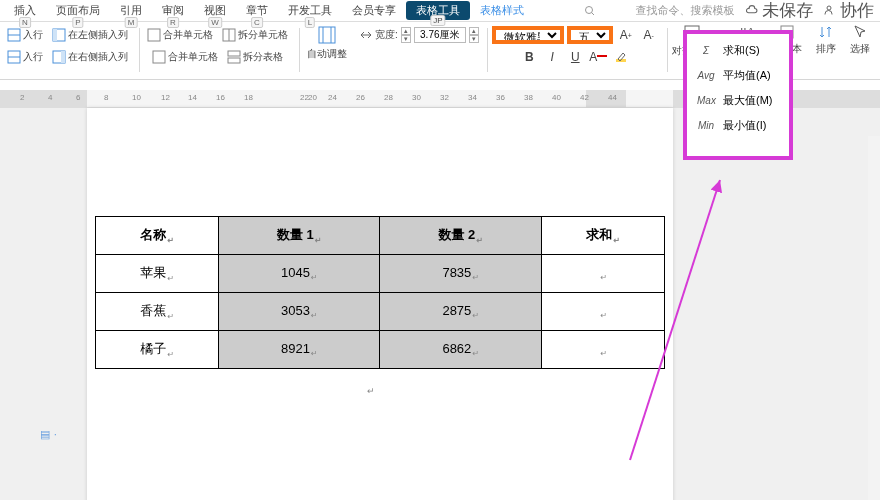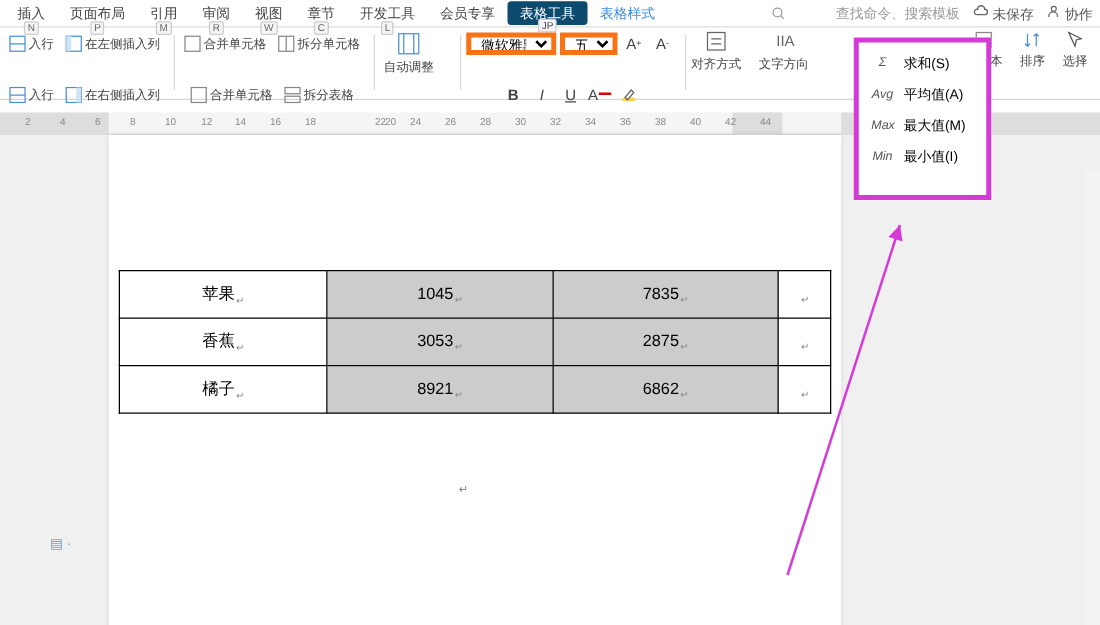--- a/index.html
+++ b/index.html
@@ -5,25 +5,25 @@
 * { margin: 0; padding: 0; box-sizing: border-box; font-family: "Microsoft YaHei", sans-serif; }
 body { background: #fff; width: 880px; height: 500px; overflow: hidden; position: relative; }
 
 
 .tabbar { display: flex; align-items: center; height: 22px; padding-left: 4px; font-size: 11px; color: #444; border-bottom: 1px solid #ddd; }
 .tabbar .tab { position: relative; padding: 0 10px; cursor: pointer; }
 .tabbar .tab .key { position: absolute; top: 14px; left: 50%; transform: translateX(-50%); font-size: 8px; background: #f5f5f5; border: 1px solid #ccc; padding: 0 2px; border-radius: 2px; color: #666; }
 .tabbar .tab.active { background: #0c4a6e; color: #fff; border-radius: 3px; padding: 2px 10px; }
 .tabbar .spacer { flex: 1; }
 .tabbar .search { display: flex; align-items: center; color: #999; font-size: 11px; margin-right: 10px; gap: 36px; }
-.tabbar .rightinfo { display: flex; align-items: center; gap: 10px; color: #555; font-size: 11px; margin-right: 6px; }
+.tabbar .rightinfo { display: flex; align-items: center; gap: 10px; color: #555; font-size: 17px; margin-right: 6px; }
 
 
 .ribbon { display: flex; align-items: flex-start; height: 58px; padding: 2px 4px 0 4px; border-bottom: 1px solid #d6d6d6; font-size: 10px; color: #444; position: relative; }
-.ribgrp { display: flex; flex-direction: column; align-items: center; margin-right: 6px; gap: 19px; }
+.ribgrp { display: flex; flex-direction: column; align-items: center; margin-right: 6px; }
 .ribgrp .row { display: flex; align-items: center; gap: 3px; height: 22px; }
 .ribbtn { display: flex; align-items: center; gap: 2px; padding: 1px 3px; border-radius: 2px; white-space: nowrap; cursor: pointer; }
 .ribbtn svg { flex-shrink: 0; }
 .sep { width: 1px; height: 44px; background: #d8d8d8; margin: 4px 4px 0 2px; }
 .dim-row { display: flex; align-items: center; gap: 3px; font-size: 10px; height: 22px; }
 .dim-row input { width: 52px; height: 16px; font-size: 10px; border: 1px solid #bbb; text-align: center; }
 .stepper { display: inline-flex; flex-direction: column; width: 10px; }
 .stepper span { height: 8px; line-height: 6px; font-size: 7px; border: 1px solid #bbb; text-align: center; cursor: pointer; color: #666; }
 .fontsel { height: 18px; font-size: 11px; border: 4px solid #f97316; padding: 0 4px; background: #fff; }
 .icnbtn { width: 20px; height: 20px; display: inline-flex; align-items: center; justify-content: center; cursor: pointer; font-size: 12px; }
@@ -173,20 +173,37 @@
     <div class="ribbtn" style="flex-direction:column;height:44px">
       <svg width="20" height="20">
           <rect x="2" y="2" width="16" height="16" fill="none" stroke="#4a90d9"></rect>
           <line x1="6" y1="2" x2="6" y2="18" stroke="#4a90d9"></line>
           <line x1="14" y1="2" x2="14" y2="18" stroke="#4a90d9"></line>
         </svg>
       <span>自动调整</span>
     </div>
   </div>
   <div class="ribgrp" style="margin-left:4px">
+    <div class="dim-row">
+      <svg width="12" height="12">
+          <line x1="1" y1="6" x2="11" y2="6" stroke="#666"></line>
+          <polyline points="4,3 1,6 4,9" fill="none" stroke="#666"></polyline>
+          <polyline points="8,3 11,6 8,9" fill="none" stroke="#666"></polyline>
+        </svg>
+      <span>宽度:</span>
+      <span class="stepper">
+          <span>▴</span>
+          <span>▾</span>
+        </span>
+      <input value="3.76厘米" style="">
+      <span class="stepper">
+          <span>▴</span>
+          <span>▾</span>
+        </span>
+    </div>
   </div>
   <div class="sep"></div>
   <div class="ribgrp">
     <div class="row">
       <select class="fontsel" style="width:72px"><option>微软雅黑</option></select>
       <select class="fontsel" style="width:46px"><option>五号</option></select>
       <span class="icnbtn">A<sup style="font-size:7px">+</sup></span>
       <span class="icnbtn">A<sup style="font-size:7px">-</sup></span>
     </div>
     <div class="row">
@@ -288,20 +305,26 @@
     <span class="tick" style="left: 524px;">38</span>
     <span class="tick" style="left: 552px;">40</span>
     <span class="tick" style="left: 580px;">42</span>
     <span class="tick" style="left: 608px;">44</span>
   </div>
 
 <div class="page-area">
   <div class="page">
     <table class="doctbl">
       <tbody>
+          <tr>
+        <th><span>名称</span><span class="cellmark">↵</span></th>
+        <th class="sh"><span>数量 1</span><span class="cellmark">↵</span></th>
+        <th class="sh"><span>数量 2</span><span class="cellmark">↵</span></th>
+        <th><span>求和</span><span class="cellmark">↵</span></th>
+      </tr>
       <tr>
         <td><span>苹果</span><span class="cellmark">↵</span></td>
         <td class="sh"><span>1045</span><span class="cellmark">↵</span></td>
         <td class="sh"><span>7835</span><span class="cellmark">↵</span></td>
         <td><span class="cellmark">↵</span></td>
       </tr>
       <tr>
         <td><span>香蕉</span><span class="cellmark">↵</span></td>
         <td class="sh"><span>3053</span><span class="cellmark">↵</span></td>
         <td class="sh"><span>2875</span><span class="cellmark">↵</span></td>

